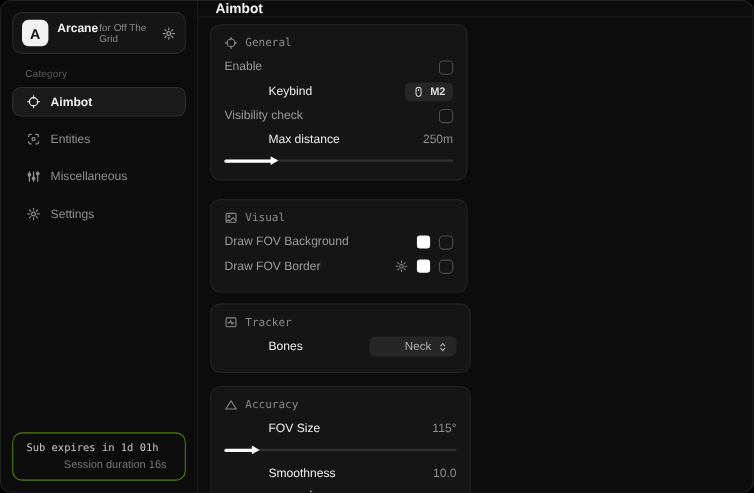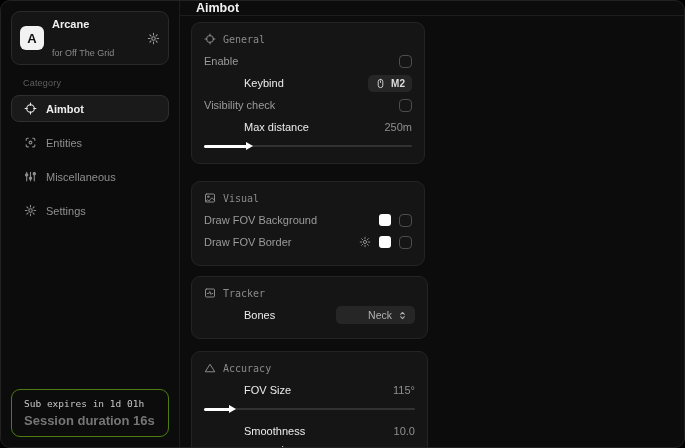--- a/index.html
+++ b/index.html
@@ -9,38 +9,38 @@
          border-radius:10px; overflow:hidden; display:flex; color:#ddd; }
 
   
   .sidebar { width:179px; min-width:179px; border-right:1px solid #1d1d1d;
              padding:10px; display:flex; flex-direction:column; }
   .brand-card { display:flex; align-items:center; gap:8px; border:1px solid #2a2a2a;
                 background:#151515; border-radius:9px; padding:6px 8px; }
   .logo { width:24px; height:24px; background:#f2f2f2; border-radius:6px; color:#111;
           font-weight:bold; font-size:13px; display:flex; align-items:center;
           justify-content:center; flex-shrink:0; }
-  .brand-text { display:flex; flex-direction:column; gap:18px; }
+  .brand-text { display:flex; flex-direction:row; gap:1px; }
   .brand-name { font-size:11px; font-weight:700; color:#f0f0f0; }
   .brand-sub  { font-size:9px; color:#8a8a8a; }
   .brand-gear { margin-left:auto; color:#9a9a9a; display:flex; cursor:pointer; }
 
   .category { font-size:9px; color:#5f5f5f; margin:13px 0 7px 12px; letter-spacing:.2px; }
 
   .nav-item { display:flex; align-items:center; gap:9px; padding:6px 12px;
               color:#8f8f8f; font-size:11px; border-radius:8px;
               border:1px solid transparent; margin-bottom:7px; cursor:pointer; }
   .nav-item.selected { background:#1a1a1a; border-color:#2f2f2f; color:#ededed;
                        font-weight:600; }
   .nav-item svg { flex-shrink:0; }
 
   .footer-card { margin-top:auto; border:1px solid #4d7c0f; border-radius:9px;
                  padding:8px 12px; }
   .sub-line { font-family:"DejaVu Sans Mono", monospace; font-size:9.5px; color:#c6c6c6; }
-  .session-line { font-size:13px; color:#767676; margin-top:4px; font-weight:700; }
+  .session-line { font-size:10px; color:#767676; margin-top:4px; font-weight:400;margin-left:34px; }
 
   
   .main { flex:1; display:flex; flex-direction:column; }
   .main-header { height:40px; display:flex; align-items:center; padding:0 16px;
                  border-bottom:1px solid #1c1c1c; font-size:12.5px; font-weight:700;
                  color:#f2f2f2; }
   .content { padding:6px 14px 14px 11px; display:flex; gap:10px; align-items:flex-start;flex-direction:column; }
   .col { display:flex; flex-direction:column; }
   .col-left  { width:234px; gap:17px; }
   .col-right { width:237px; gap:12px; }

